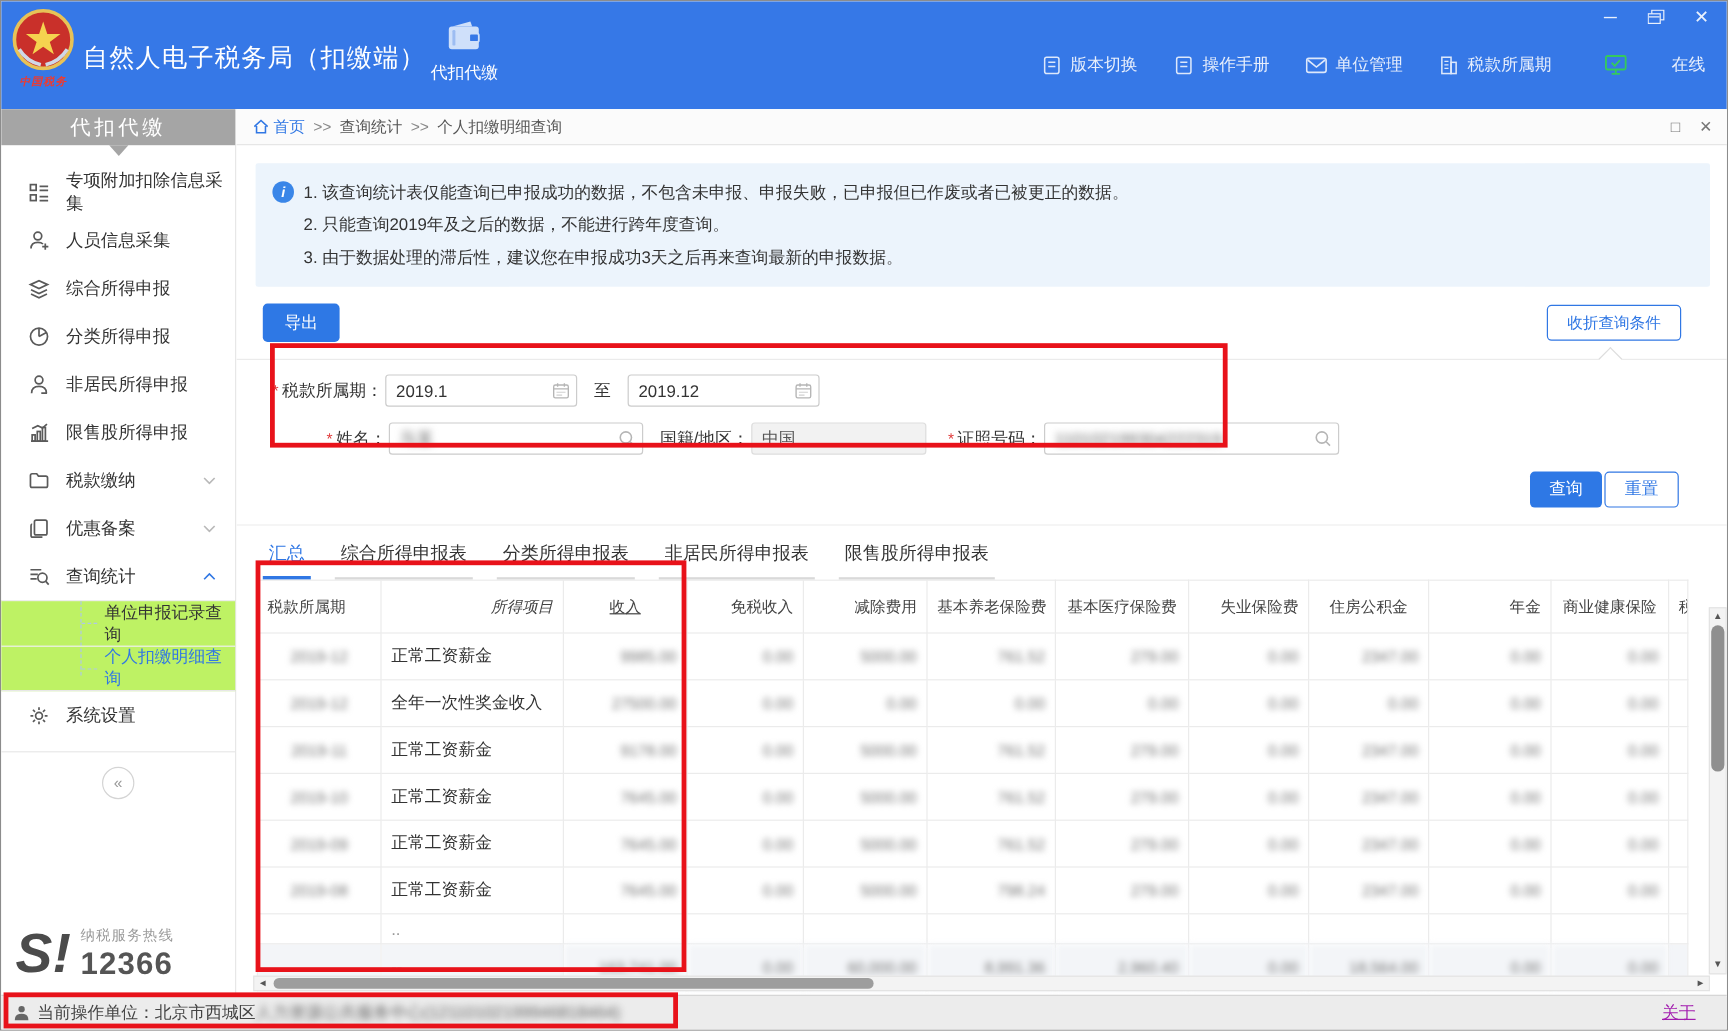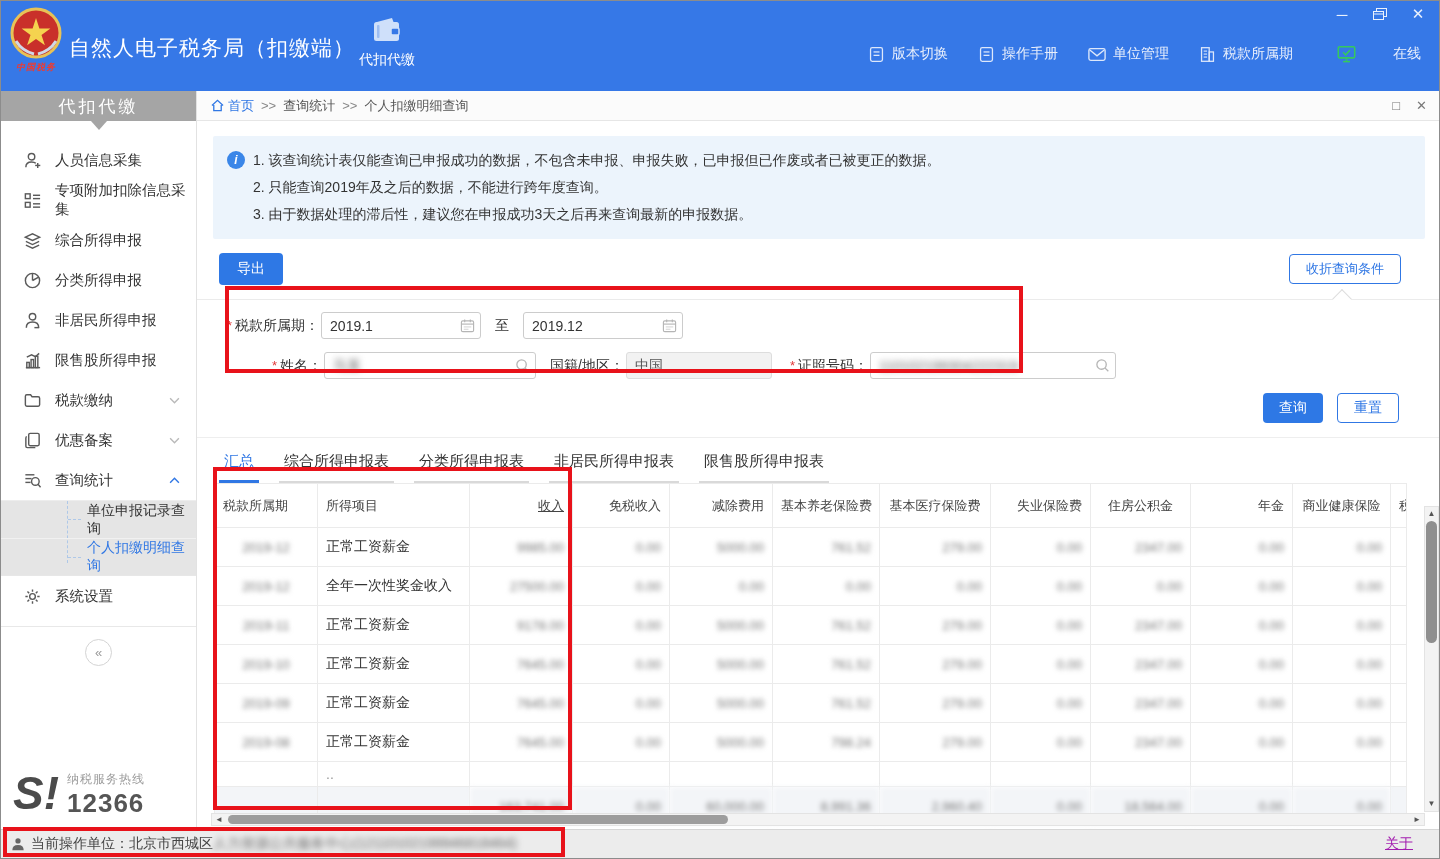--- a/index.html
+++ b/index.html
@@ -21,21 +21,21 @@
   .hicon svg { display:block; }
 
   
   .sidebar { position:absolute; left:0; top:90px; width:196px; height:740px; background:#fff; border-right:1px solid #e2e2e2; }
   .side-head { height:30px; background:#a5a5a5; color:#fff; font-size:17px; letter-spacing:3px; display:flex; align-items:center; justify-content:center; }
   .side-caret { width:0; height:0; border:8px solid transparent; border-top:9px solid #a5a5a5; margin:0 auto; }
   .snav { margin-top:2px; }
   .snav-item { height:40px; display:flex; align-items:center; padding-left:22px; font-size:14.5px; color:#333; cursor:pointer; }
   .snav-item .icon18 { width:19px; height:19px; margin-right:13px; flex:0 0 auto; }
   .snav-item .chev { margin-left:auto; margin-right:16px; }
-  .sub { position:relative; border-top:1px solid #ededed; border-bottom:1px solid #e7e7e7; background:#e5e5e5; }
+  .sub { position:relative; border-top:1px solid #ededed; border-bottom:1px solid #e7e7e7; background:#bef264; }
   .sub:before { content:""; position:absolute; left:66px; top:0; bottom:12px; border-left:1px dashed #aec8e8; }
   .sub-item { position:relative; height:37px; display:flex; align-items:center; padding-left:86px; font-size:14px; color:#333; cursor:pointer; }
   .sub-item + .sub-item { border-top:1px solid #f1f1f1; }
   .sub-item:before { content:""; position:absolute; left:67px; width:13px; border-top:1px dashed #aec8e8; }
   .sub-item.active { color:#3077e4; }
   .collapse-wrap { border-top:1px solid #e8e8e8; margin-top:10px; padding-top:12px; display:flex; justify-content:center; }
   .collapse-btn { width:27px; height:27px; border:1px solid #d4d4d4; border-radius:50%; color:#9a9a9a; font-size:13px; display:flex; align-items:center; justify-content:center; cursor:pointer; background:#fff; }
   .hotline { position:absolute; left:12px; bottom:12px; display:flex; align-items:center; gap:8px; }
   .hotline .slogo { font-size:46px; font-weight:bold; color:#4b4b4b; line-height:0.9; font-style:italic; }
   .hotline .h1 { font-size:12px; color:#9a9a9a; letter-spacing:1px;text-align:center; }
@@ -61,21 +61,21 @@
   .filter-caret { position:absolute; top:-8px; left:1138px; width:14px; height:14px; background:#fff; border-left:1px solid #ddd; border-top:1px solid #ddd; transform:rotate(45deg); }
   .frow { display:flex; align-items:center; font-size:14px; color:#333; }
   .frow + .frow { margin-top:13px; }
   .req { color:#e03a3a; margin-right:3px; font-size:13px; }
   .ibox { position:relative; display:flex; align-items:center; height:27px; border:1px solid #ccc; border-radius:3px; background:#fff; padding:0 26px 0 8px; font-size:14px; color:#333; }
   .ibox .ic { position:absolute; right:5px; top:5px; }
   .ibox.dis { background:#f2f2f2; border-color:#ddd; color:#555; padding-right:8px; }
   .blur { filter:blur(2.5px); color:#777; }
   .blur2 { filter:blur(3px); color:#666; }
 
-  .qbtns { display:flex; justify-content:flex-end; gap:14px; padding:2px 42px 14px 0; border-bottom:1px solid #eee; }
+  .qbtns { display:flex; justify-content:flex-end; gap:2px; padding:2px 42px 14px 0; border-bottom:1px solid #eee; }
   .btn-sm { font-size:14px; padding:5px 16px; }
 
   .tabs { display:flex; gap:20px; margin:14px 16px 0 22px; font-size:15px; }
   .tab { padding:0 5px 9px; border-bottom:2px solid #d9d9d9; color:#333; cursor:pointer; }
   .tab.active { color:#3077e4; border-bottom:3px solid #3077e4; }
 
   .tablewrap { position:relative; margin:0 0 0 17px; width:1192px; }
   table { border-collapse:collapse; table-layout:fixed; width:1192px; font-size:13px; color:#333; }
   th,td { border:1px solid #ebebeb; padding:0 8px; overflow:hidden; white-space:nowrap; }
   thead th { height:44px; font-weight:normal; color:#444; background:#fff; font-size:13px; }
@@ -201,40 +201,40 @@
       </div>
   </div>
 
   <div class="sidebar">
     <div class="side-head">代扣代缴</div>
     <div class="side-caret"></div>
     <div class="snav">
         <div class="snav-item">
           <span class="icon18">
             <svg width="19" height="19" viewBox="0 0 20 20">
-              <circle cx="9" cy="6" r="3.4" fill="none" stroke="#5a5a5a" stroke-width="1.5"></circle>
-              <path d="M3 17 Q3 11.5 9 11.5 Q12 11.5 13.5 13" fill="none" stroke="#5a5a5a" stroke-width="1.5"></path>
-              <line x1="15.5" y1="12.5" x2="15.5" y2="18" fill="none" stroke="#5a5a5a" stroke-width="1.5"></line>
-              <line x1="12.8" y1="15.2" x2="18.2" y2="15.2" fill="none" stroke="#5a5a5a" stroke-width="1.5"></line>
-            </svg>
-          </span>
-          <span>人员信息采集</span>
-        </div>
-        <div class="snav-item">
-          <span class="icon18">
-            <svg width="19" height="19" viewBox="0 0 20 20">
               <rect x="2.5" y="3" width="5" height="5" fill="none" stroke="#5a5a5a" stroke-width="1.5"></rect>
               <rect x="2.5" y="12" width="5" height="5" fill="none" stroke="#5a5a5a" stroke-width="1.5"></rect>
               <line x1="10.5" y1="4.5" x2="18" y2="4.5" fill="none" stroke="#5a5a5a" stroke-width="1.5"></line>
               <line x1="10.5" y1="8" x2="18" y2="8" fill="none" stroke="#5a5a5a" stroke-width="1.5"></line>
               <line x1="10.5" y1="13.5" x2="18" y2="13.5" fill="none" stroke="#5a5a5a" stroke-width="1.5"></line>
               <line x1="10.5" y1="17" x2="18" y2="17" fill="none" stroke="#5a5a5a" stroke-width="1.5"></line>
             </svg>
           </span>
           <span>专项附加扣除信息采集</span>
+        </div>
+        <div class="snav-item">
+          <span class="icon18">
+            <svg width="19" height="19" viewBox="0 0 20 20">
+              <circle cx="9" cy="6" r="3.4" fill="none" stroke="#5a5a5a" stroke-width="1.5"></circle>
+              <path d="M3 17 Q3 11.5 9 11.5 Q12 11.5 13.5 13" fill="none" stroke="#5a5a5a" stroke-width="1.5"></path>
+              <line x1="15.5" y1="12.5" x2="15.5" y2="18" fill="none" stroke="#5a5a5a" stroke-width="1.5"></line>
+              <line x1="12.8" y1="15.2" x2="18.2" y2="15.2" fill="none" stroke="#5a5a5a" stroke-width="1.5"></line>
+            </svg>
+          </span>
+          <span>人员信息采集</span>
         </div>
         <div class="snav-item">
           <span class="icon18">
             <svg width="19" height="19" viewBox="0 0 20 20">
               <path d="M2.5 6.5 L10 3 L17.5 6.5 L10 10 Z" fill="none" stroke="#5a5a5a" stroke-width="1.5"></path>
               <path d="M3 11 L10 14.3 L17 11" fill="none" stroke="#5a5a5a" stroke-width="1.5"></path>
               <path d="M3 14.8 L10 18 L17 14.8" fill="none" stroke="#5a5a5a" stroke-width="1.5"></path>
             </svg>
           </span>
           <span>综合所得申报</span>
@@ -466,22 +466,22 @@
             <col style="width: 111px;">
             <col style="width: 100px;">
             <col style="width: 100px;">
             <col style="width: 102px;">
             <col style="width: 98px;">
             <col style="width: 16px;">
           </colgroup>
         <thead>
             <tr>
               <th style="text-align: left;">税款所属期</th>
-              <th style="text-align: left;">所得项目</th>
-              <th style="text-align: right; text-decoration: underline;">收入</th>
+              <th style="text-align: right; font-style: italic;">所得项目</th>
+              <th style="text-align: center; text-decoration: underline;">收入</th>
               <th style="text-align: right;">免税收入</th>
               <th style="text-align: right;">减除费用</th>
               <th style="text-align: center;">基本养老保险费</th>
               <th style="text-align: center;">基本医疗保险费</th>
               <th style="text-align: right;">失业保险费</th>
               <th style="text-align: center;">住房公积金</th>
               <th style="text-align: right;">年金</th>
               <th style="text-align: center;">商业健康保险</th>
               <th style="text-align: left;">税</th>
             </tr>

